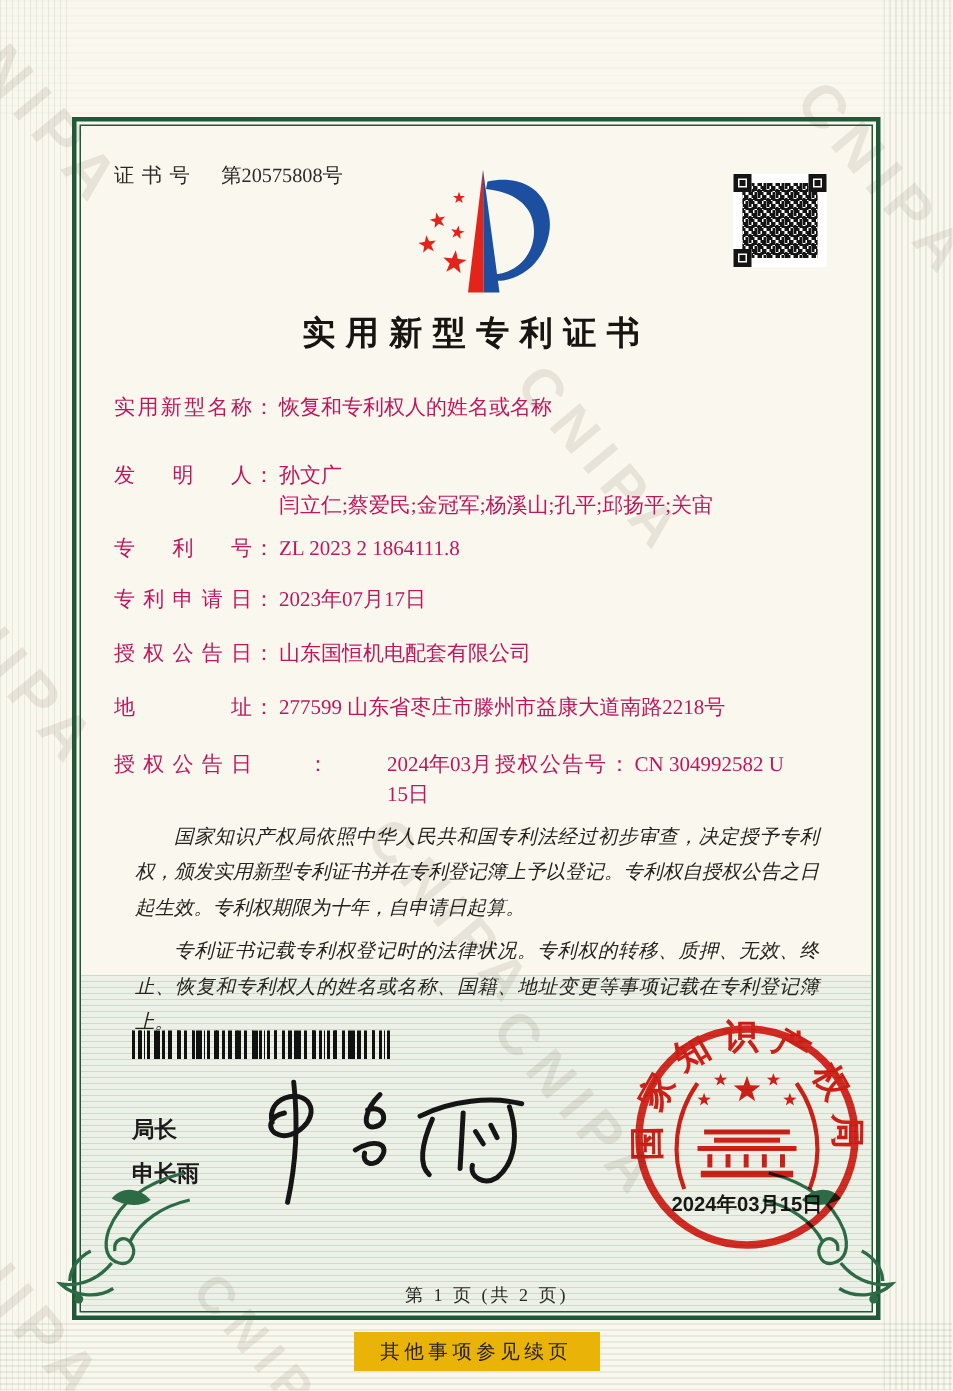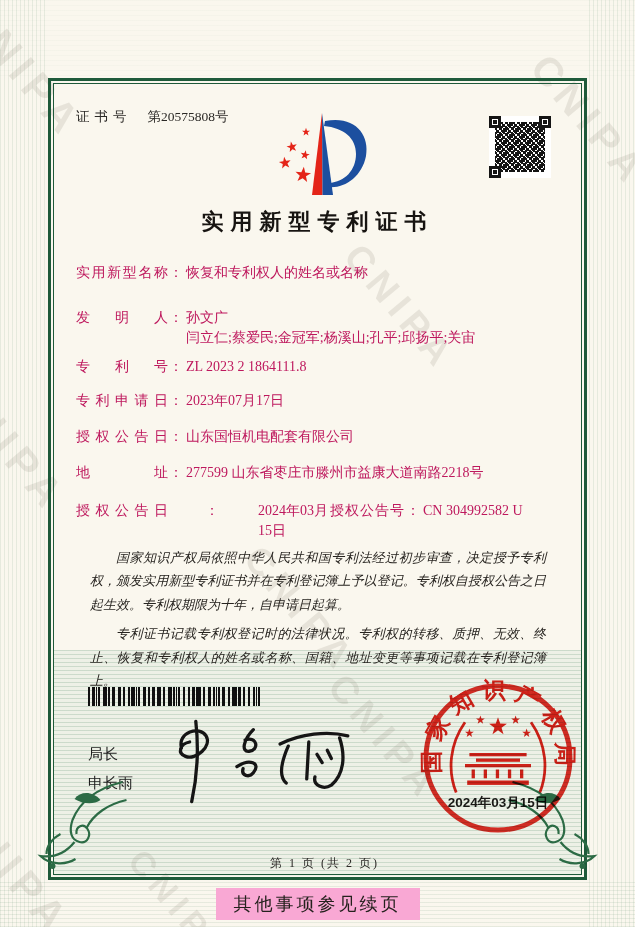--- a/index.html
+++ b/index.html
@@ -64,30 +64,30 @@
          line-height:1.8;color:#26231f;font-style:italic;text-align:justify;}
   .legal p{margin:0 16px 6px;text-indent:2em;}
 
   .barcode{position:absolute;left:88px;top:687px;width:172px;height:19px;z-index:3;
     background:
       repeating-linear-gradient(90deg,#101010 0 2px,transparent 2px 5px),
       repeating-linear-gradient(90deg,#101010 0 1px,transparent 1px 8px),
       repeating-linear-gradient(90deg,transparent 0 4px,#101010 4px 6px,transparent 6px 13px);}
 
   .sig-block{position:absolute;left:88px;top:740px;z-index:3;
-    font-family:"Liberation Sans",sans-serif;font-size:15px;font-weight:400;color:#1c1c1c;line-height:1.9;}
+    font-family:"Liberation Sans",sans-serif;font-size:15px;font-weight:700;color:#1c1c1c;line-height:1.9;}
   .signature{position:absolute;left:165px;top:716px;width:190px;height:90px;z-index:3;}
 
   .seal{position:absolute;left:418px;top:678px;width:160px;height:160px;z-index:4;
         mix-blend-mode:multiply;}
 
   .footer-page{position:absolute;left:48px;top:855px;width:553px;text-align:center;z-index:3;
                font-size:12px;letter-spacing:2px;color:#2b2926;}
   .bottom-note{position:absolute;top:888px;left:50%;transform:translateX(-50%);z-index:3;
-               background:#f9a8d4;padding:4px 18px;font-size:18px;letter-spacing:3px;color:#24211d;}
+               background:#eab308;padding:4px 18px;font-size:13px;letter-spacing:3px;color:#24211d;}
 
   .flourish{position:absolute;width:105px;height:100px;z-index:3;pointer-events:none;}
   .fl-bl{left:28px;top:776px;}
   .fl-br{left:502px;top:776px;transform:scaleX(-1);}
 </style>
 </head>
 <body>
 
 <div class="page">
 

